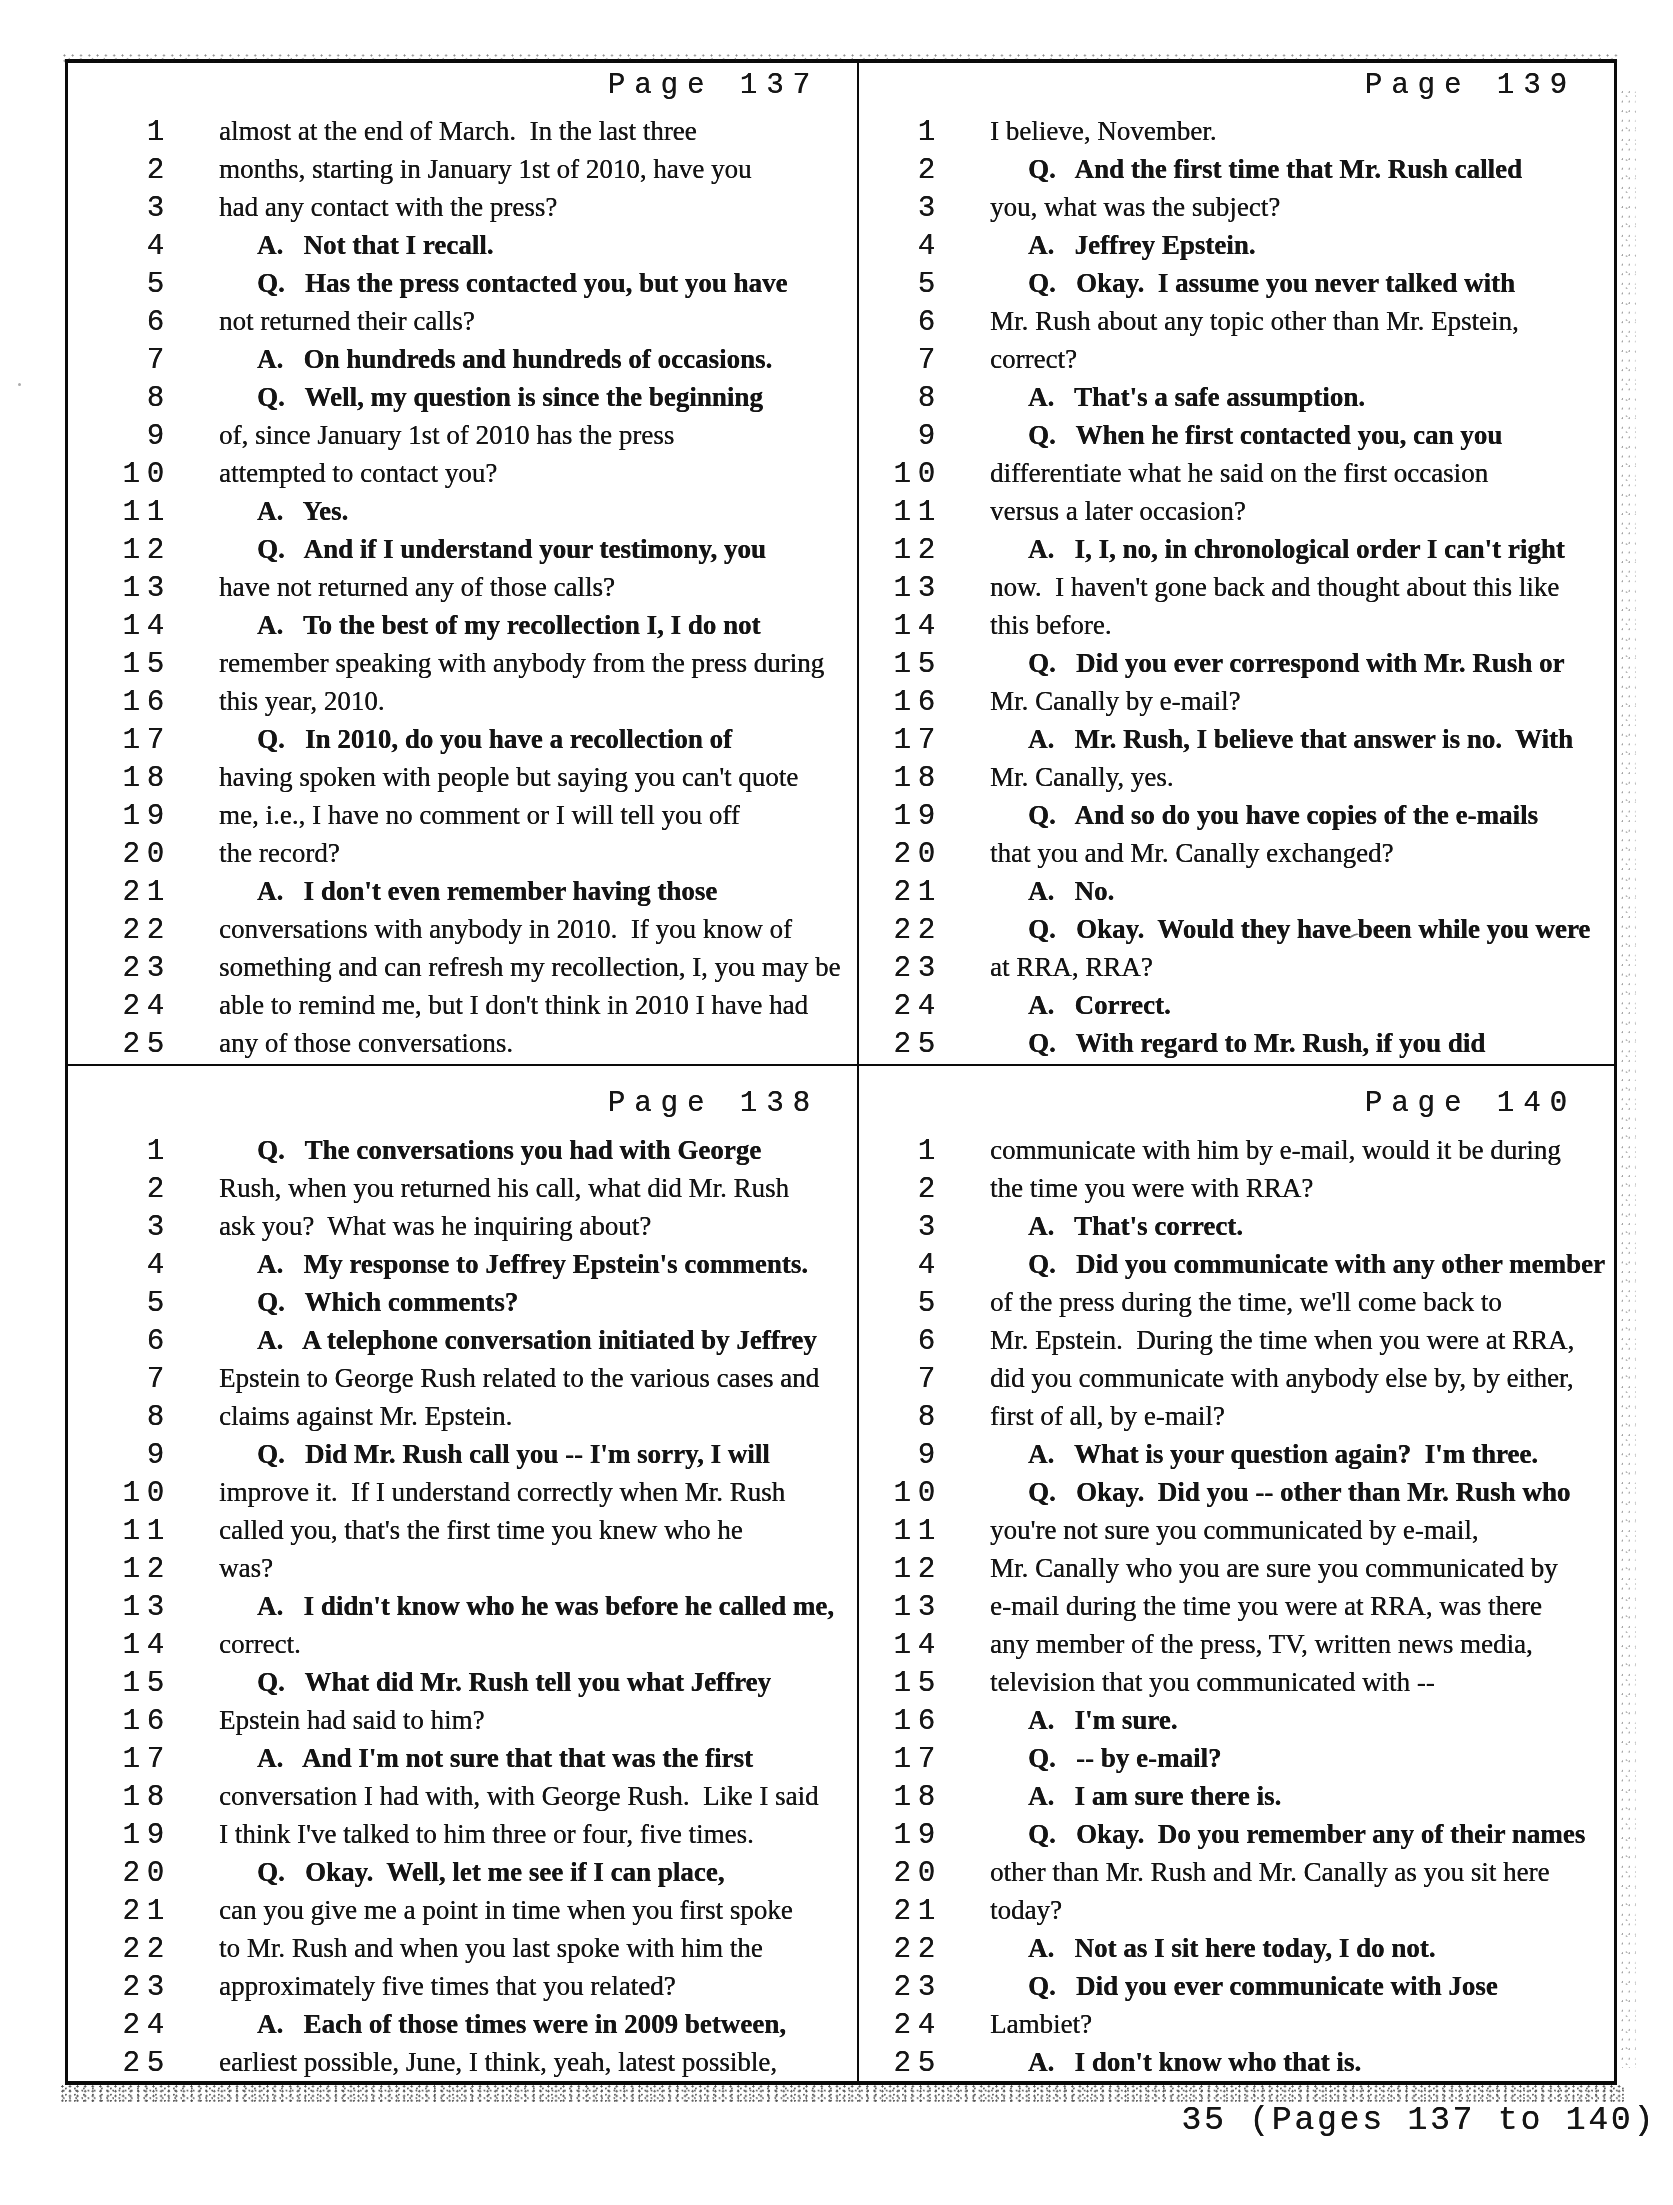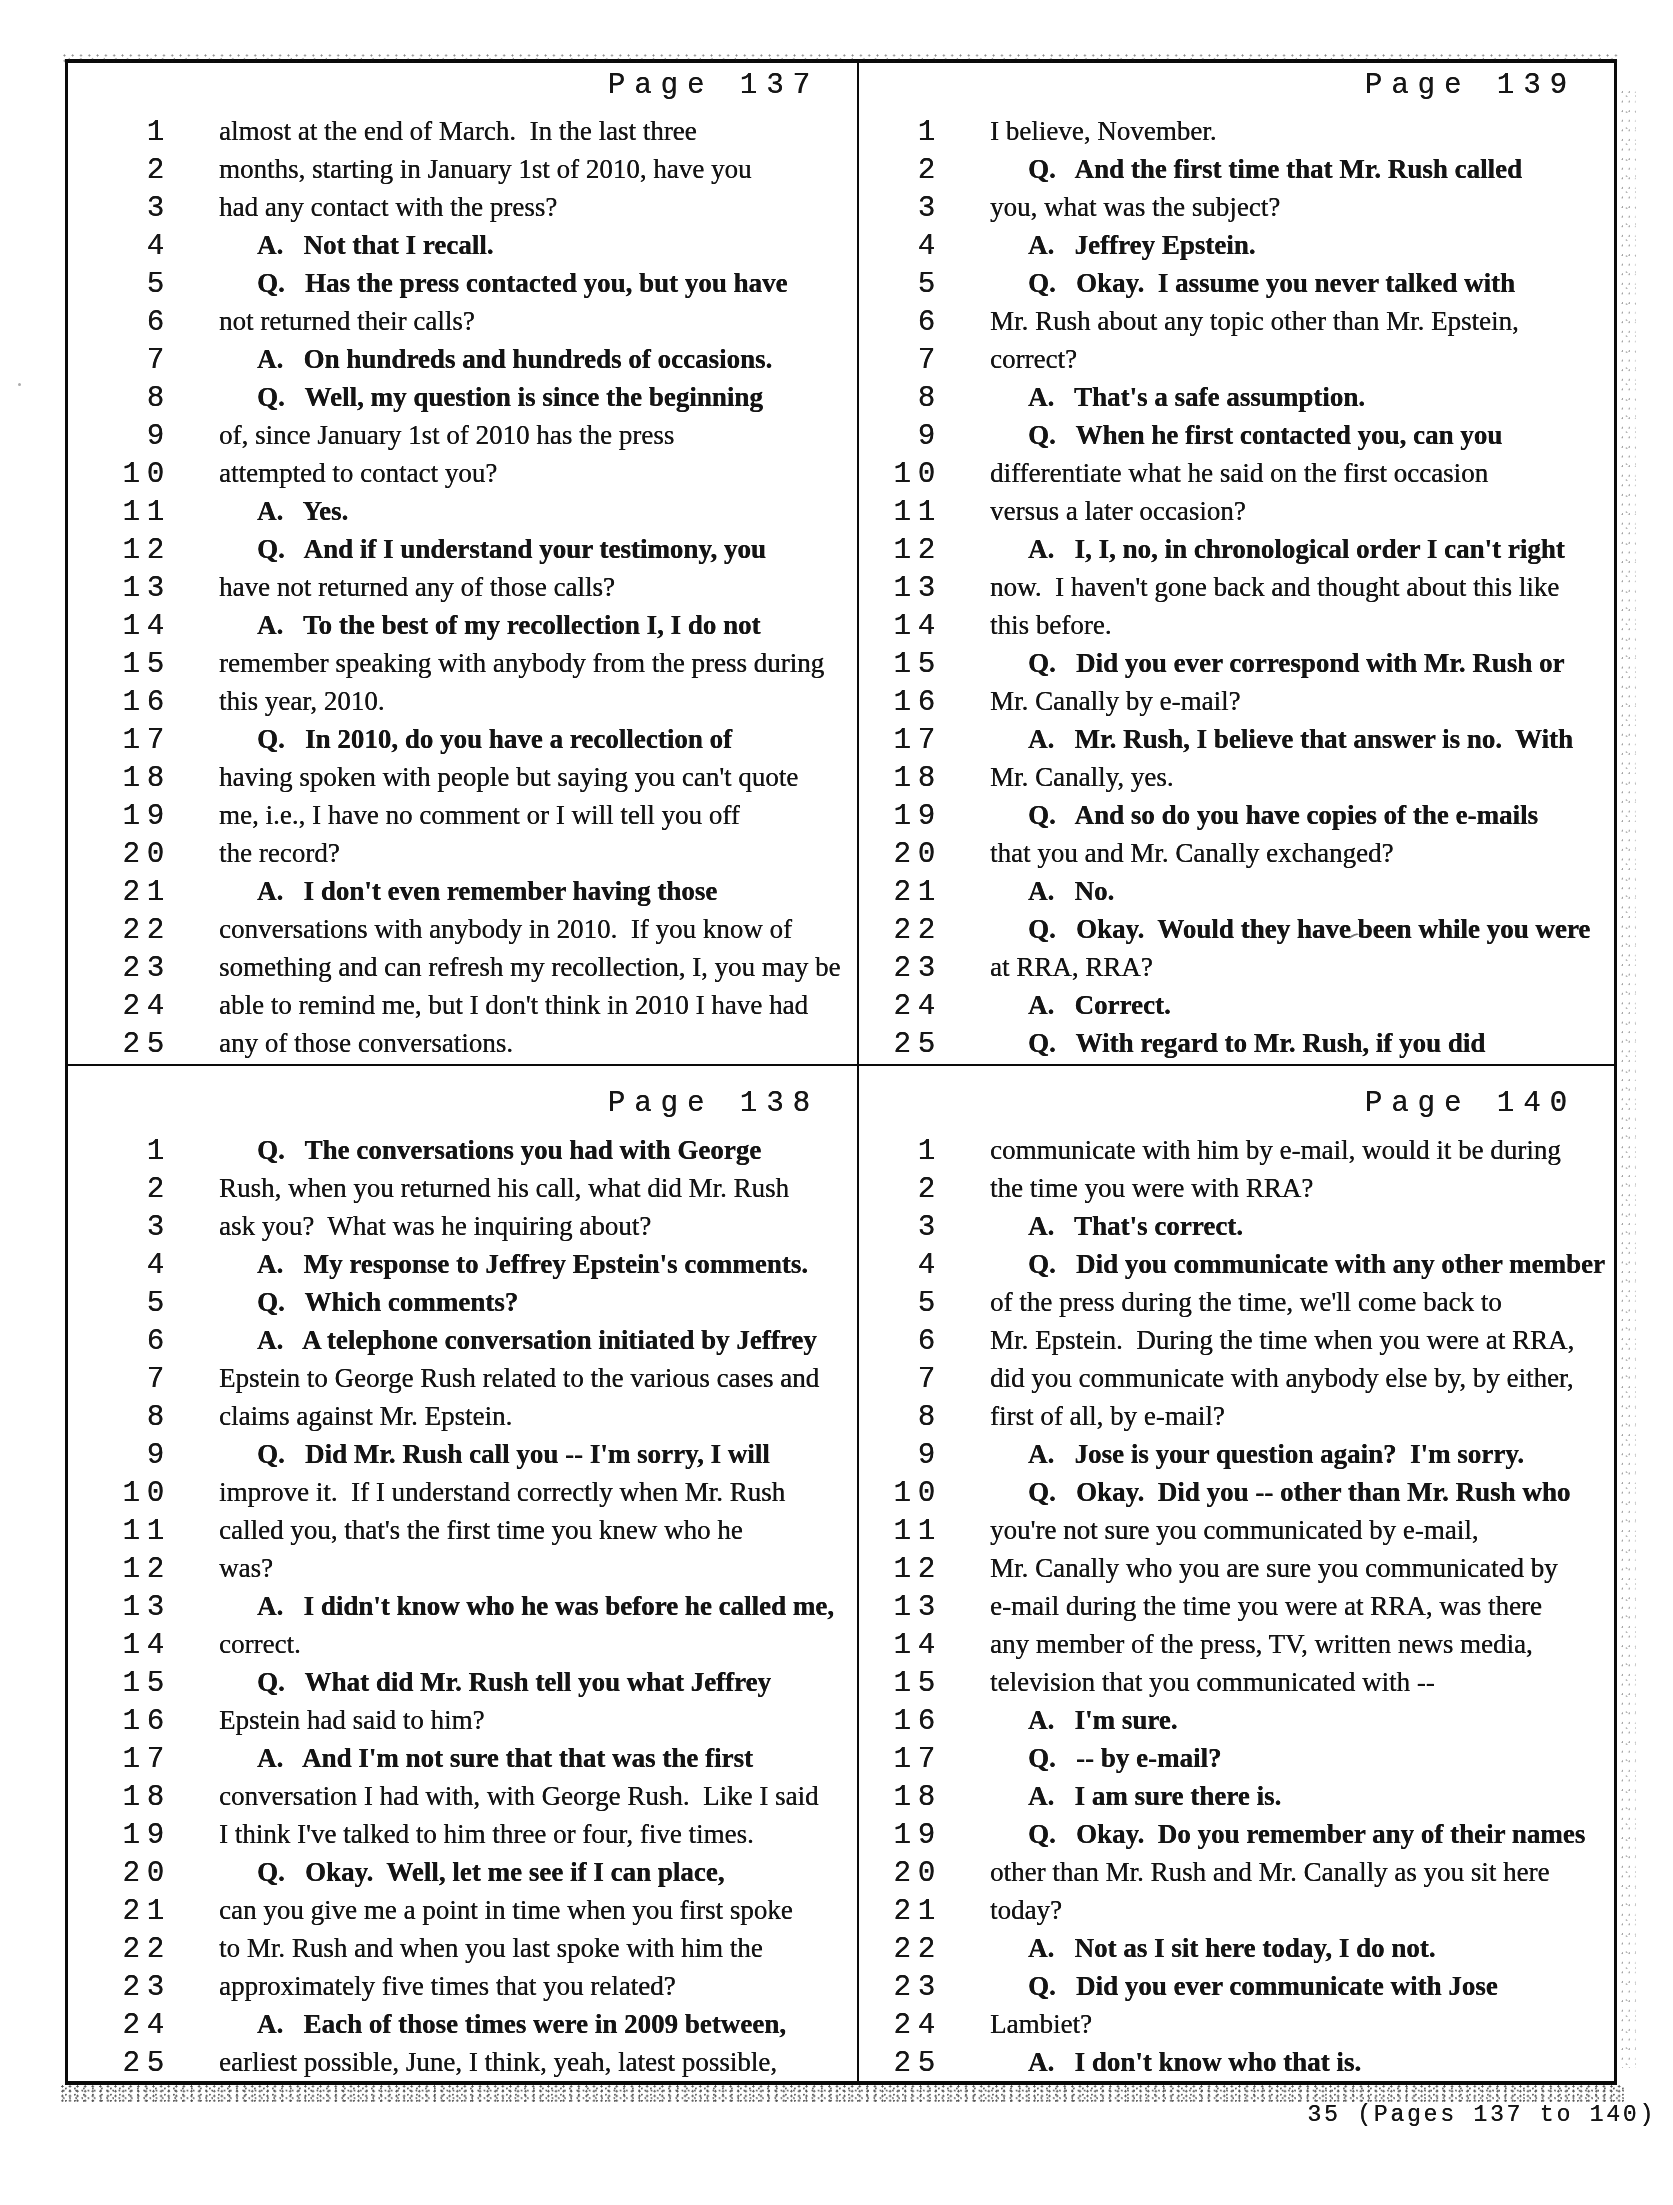--- a/index.html
+++ b/index.html
@@ -39,21 +39,21 @@
     display:inline-block;vertical-align:baseline;white-space:pre;
     font-family:"Liberation Serif","DejaVu Serif",serif;
     font-size:27px;color:#141414;
     text-shadow:0.3px 0 0 currentColor;
   }
   .txt.cont{padding-left:48px;}
   .txt.qa{padding-left:86px;font-weight:bold;}
   .footer{
     position:absolute;right:18px;top:2102px;
     font-family:"Liberation Mono","DejaVu Sans Mono",monospace;
-    font-size:23px;letter-spacing:2.8px;color:#151515;
+    font-size:33px;letter-spacing:2.8px;color:#151515;
     text-shadow:0.3px 0 0 currentColor;
     text-align:center;
   }
   .noise{position:absolute;pointer-events:none;}
   .noise-top{
     left:63px;top:54px;width:1555px;height:9px;opacity:.5;
     background-image:
       radial-gradient(circle at 1.4px 1.4px,#111 0.8px,transparent 1.2px),
       radial-gradient(circle at 6.2px 4.8px,#333 0.7px,transparent 1px);
     background-size:8.3px 5.5px,11.7px 6.9px;
@@ -187,21 +187,21 @@
       <div class="page-header">Page 140</div>
       <div class="lines">
           <div class="line"><span class="num">1</span><span class="txt cont">communicate with him by e-mail, would it be during</span></div>
           <div class="line"><span class="num">2</span><span class="txt cont">the time you were with RRA?</span></div>
           <div class="line"><span class="num">3</span><span class="txt qa">A.   That's correct.</span></div>
           <div class="line"><span class="num">4</span><span class="txt qa">Q.   Did you communicate with any other member</span></div>
           <div class="line"><span class="num">5</span><span class="txt cont">of the press during the time, we'll come back to</span></div>
           <div class="line"><span class="num">6</span><span class="txt cont">Mr. Epstein.  During the time when you were at RRA,</span></div>
           <div class="line"><span class="num">7</span><span class="txt cont">did you communicate with anybody else by, by either,</span></div>
           <div class="line"><span class="num">8</span><span class="txt cont">first of all, by e-mail?</span></div>
-          <div class="line"><span class="num">9</span><span class="txt qa">A.   Jose is your question again?  I'm sorry.</span></div>
+          <div class="line"><span class="num">9</span><span class="txt qa">A.   What is your question again?  I'm three.</span></div>
           <div class="line"><span class="num">10</span><span class="txt qa">Q.   Okay.  Did you -- other than Mr. Rush who</span></div>
           <div class="line"><span class="num">11</span><span class="txt cont">you're not sure you communicated by e-mail,</span></div>
           <div class="line"><span class="num">12</span><span class="txt cont">Mr. Canally who you are sure you communicated by</span></div>
           <div class="line"><span class="num">13</span><span class="txt cont">e-mail during the time you were at RRA, was there</span></div>
           <div class="line"><span class="num">14</span><span class="txt cont">any member of the press, TV, written news media,</span></div>
           <div class="line"><span class="num">15</span><span class="txt cont">television that you communicated with --</span></div>
           <div class="line"><span class="num">16</span><span class="txt qa">A.   I'm sure.</span></div>
           <div class="line"><span class="num">17</span><span class="txt qa">Q.   -- by e-mail?</span></div>
           <div class="line"><span class="num">18</span><span class="txt qa">A.   I am sure there is.</span></div>
           <div class="line"><span class="num">19</span><span class="txt qa">Q.   Okay.  Do you remember any of their names</span></div>

